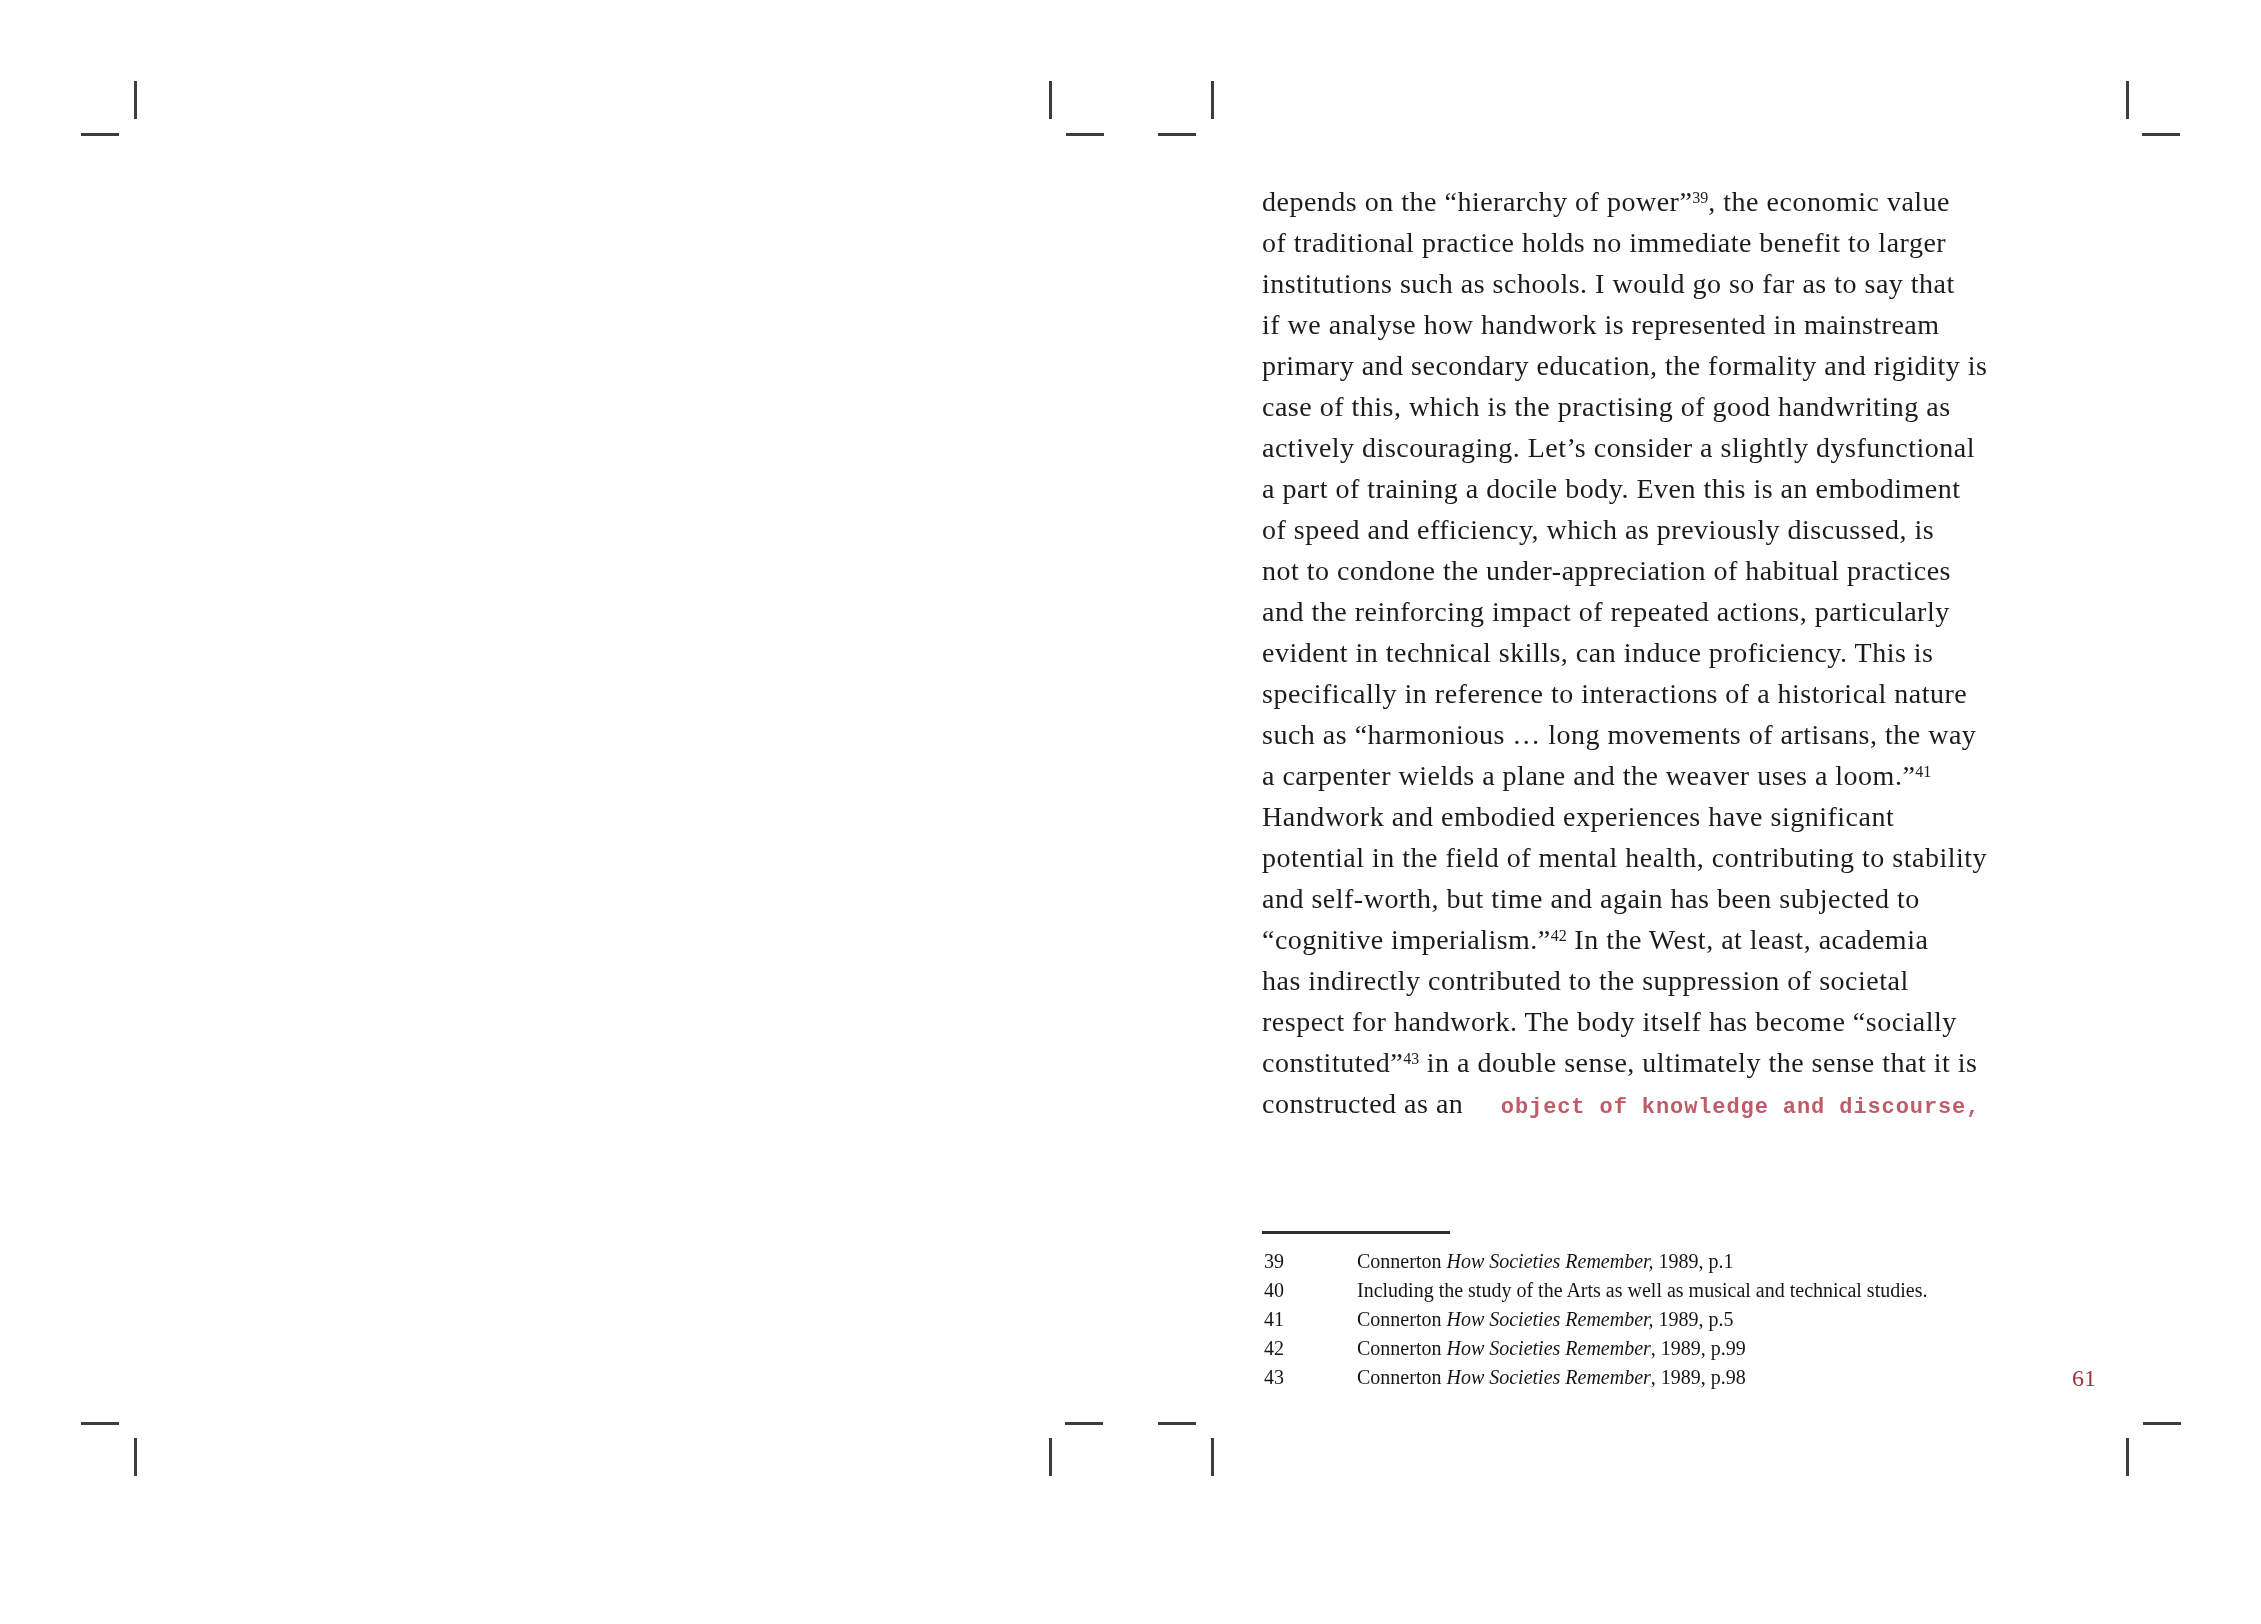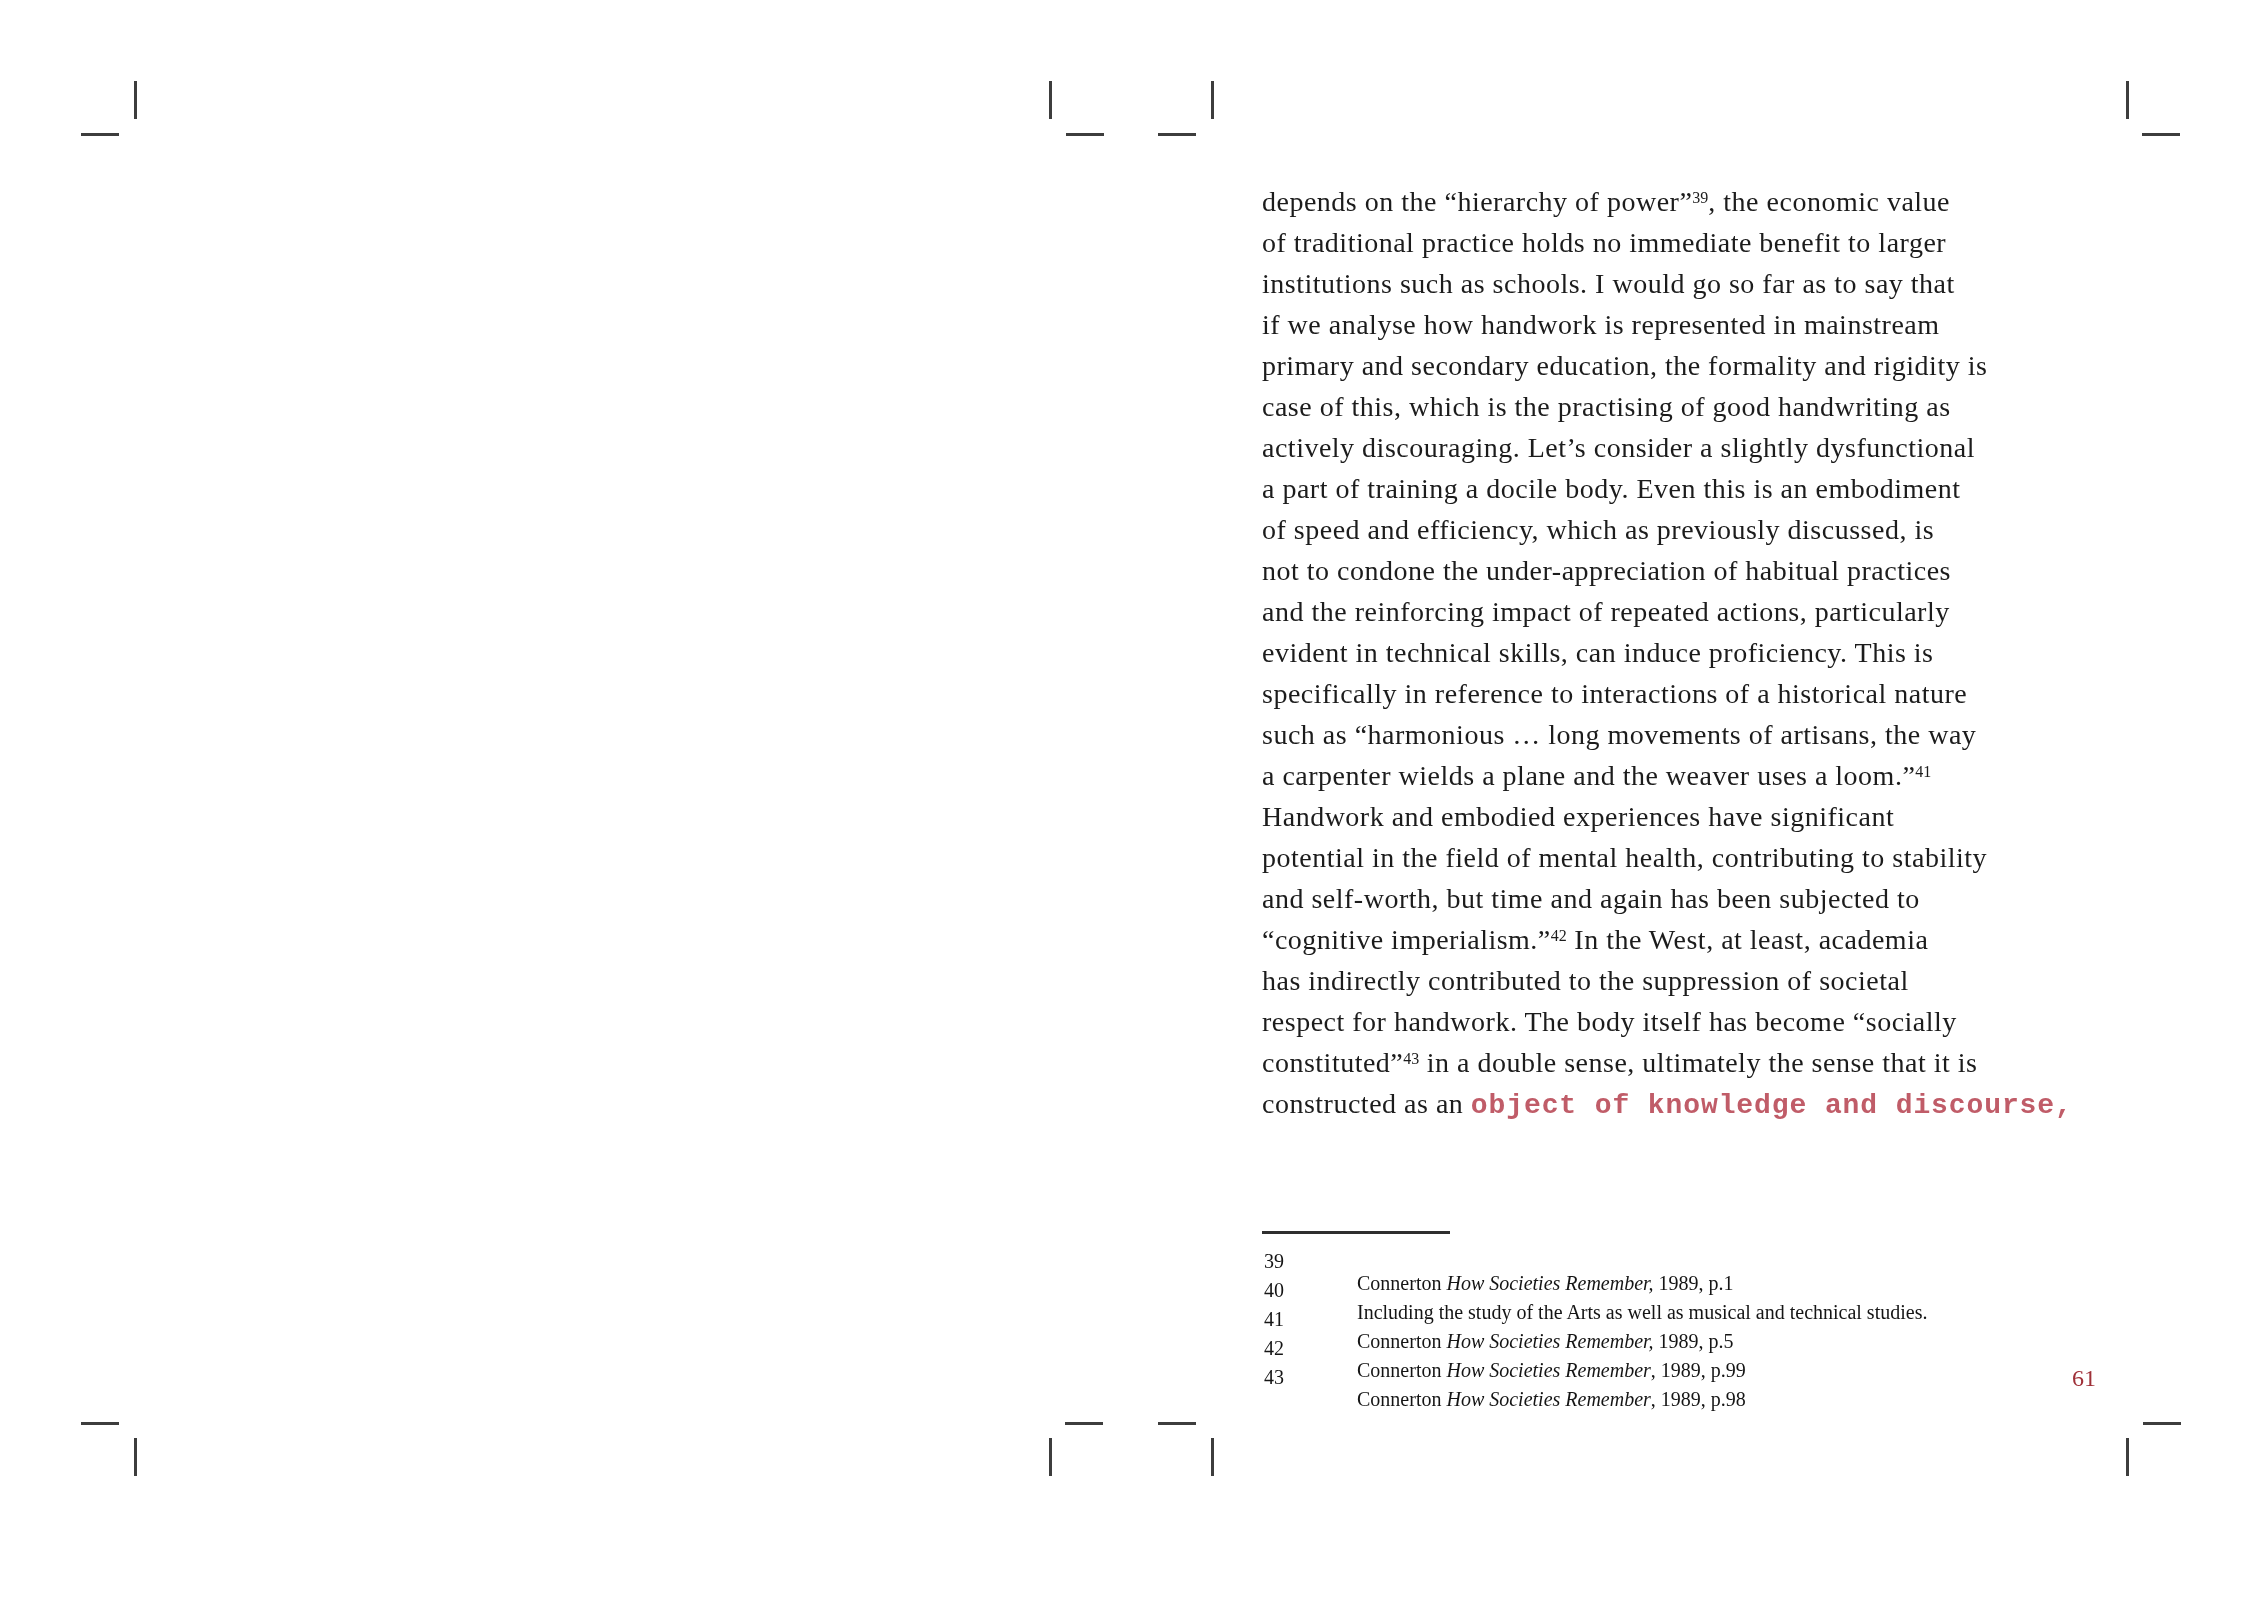--- a/index.html
+++ b/index.html
@@ -24,37 +24,38 @@
     color: #1c1c1c;
   }
   .bodyline { white-space: nowrap; }
   sup {
     font-size: 16px; line-height: 0;
     vertical-align: baseline; position: relative; top: -0.48em;
     letter-spacing: 0;
   }
   .tw {
     font-family: "Liberation Mono", "DejaVu Sans Mono", monospace;
-    font-size: 28px; font-weight: bold;
+    font-size: 22px; font-weight: bold;
     letter-spacing: 0.9px;
     color: var(--tw-color, #c05c68);
+    margin-left: 30px;
   }
 
   
   #fnsep {
     position: absolute; left: 1262px; top: 1231px;
     width: 188px; height: 2.5px; background: #2f2f2f;
   }
   #footnotes {
     position: absolute; left: 1264px; top: 1247px; width: 868px;
     font-size: 20px; color: #151515;
   }
   .fnrow { display: flex; height: 29px; line-height: 29px; }
   .fn-num { width: 93px; flex: none; }
-  .fn-text { white-space: nowrap; margin-top: 22px; }
+  .fn-text { white-space: nowrap; }
   .fn-text em { font-style: italic; }
 
   
   #pagenum {
     position: absolute; left: 2072px; top: 1364px;
     font-size: 24px; line-height: 28.5px;
     color: var(--accent-color, #9f3038);
   }
 </style>
 </head>

